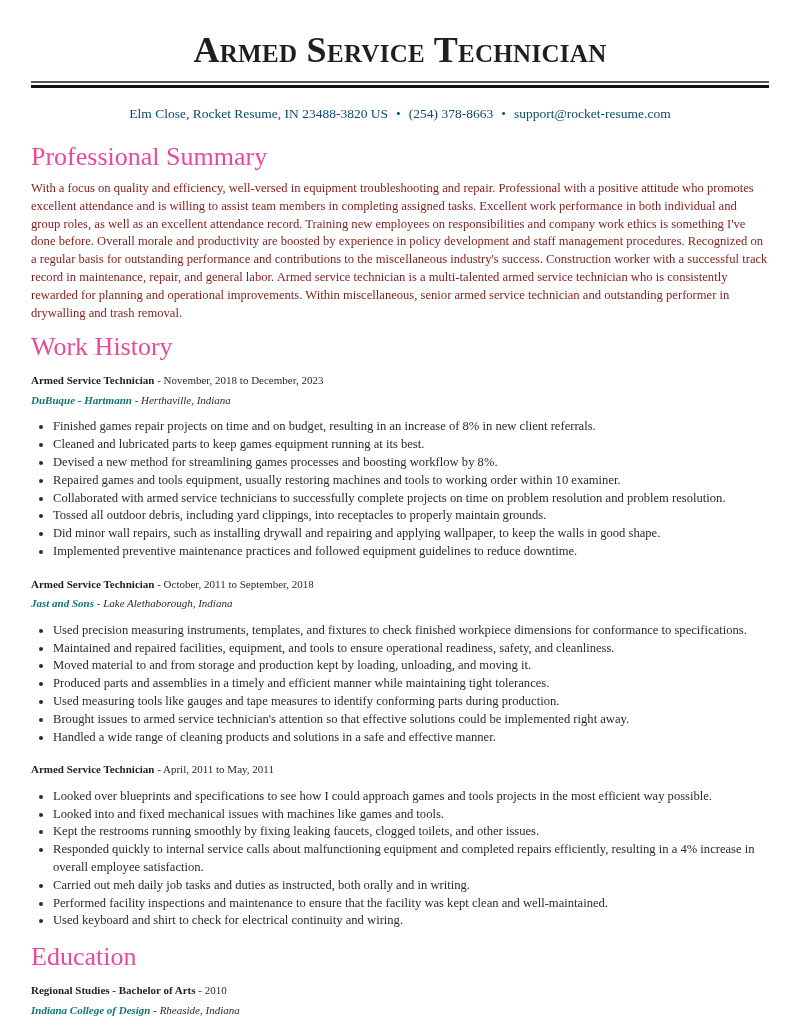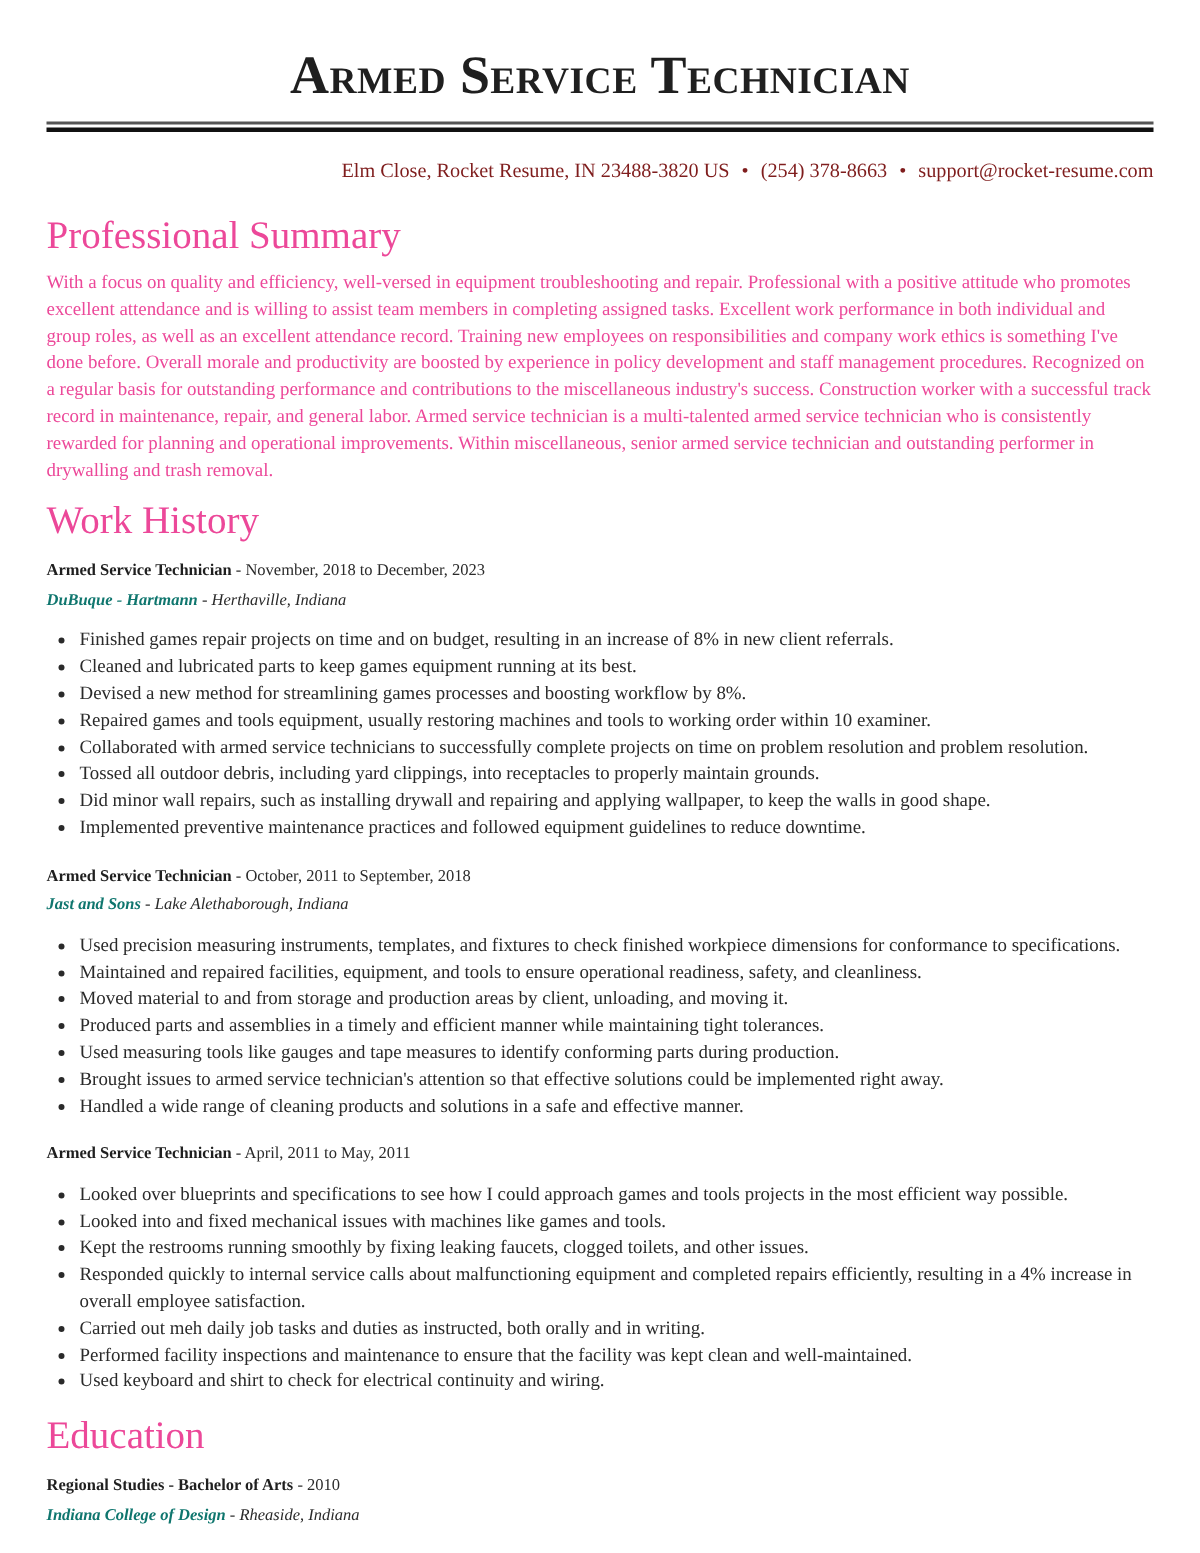--- a/index.html
+++ b/index.html
@@ -10,30 +10,30 @@
     }
     .page { position: relative; padding: 0 31px; }
     .title {
       text-align: center; margin: 0; padding-top: 28px;
       font-size: 36px; line-height: 44px; font-weight: 700;
       font-variant: small-caps; letter-spacing: 0.3px; color: #1f1f1f;
     }
     .rule-thin { margin-top: 9px; height: 2px; background: #555; }
     .rule-thick { margin-top: 2px; height: 3px; background: #111; }
     .contact {
-      text-align: right; font-size: 13.5px; line-height: 18px;
-      margin-top: 17px; color: #7f1d1d;
+      text-align: center; font-size: 13.5px; line-height: 18px;
+      margin-top: 17px; color: #0c4a6e;
     }
     .contact .sep { margin: 0 8px; }
     h2 {
       font-weight: 400; font-size: 26px; line-height: 28px; margin: 0; color: #ec4899;
     }
     .summary-h { margin-top: 20px; }
     .summary {
-      font-size: 12.6px; line-height: 17.8px; margin-top: 9px; color: #ec4899;
+      font-size: 12.6px; line-height: 17.8px; margin-top: 9px; color: #7f1d1d;
     }
     .work-h { margin-top: 11px; }
     .job { margin-top: 0; }
     .job-line { font-size: 11px; line-height: 19.5px; }
     .job-first { margin-top: 10px; }
     .job-next { margin-top: 14px; }
     .job-title { font-weight: 700; color: #1f1f1f; }
     .company { font-weight: 700; font-style: italic; color: #0f766e; }
     .location { font-style: italic; text-align: center; }
     ul { margin: 8px 0 0 0; padding-left: 22px; }
@@ -79,21 +79,21 @@
   <div class="job">
     <div class="job-line job-next">
       <span class="job-title">Armed Service Technician</span><span> - October, 2011 to September, 2018</span>
     </div>
     <div class="job-line">
       <span class="company">Jast and Sons</span><span class="location"> - Lake Alethaborough, Indiana</span>
     </div>
     <ul>
       <li>Used precision measuring instruments, templates, and fixtures to check finished workpiece dimensions for conformance to specifications.</li>
       <li>Maintained and repaired facilities, equipment, and tools to ensure operational readiness, safety, and cleanliness.</li>
-      <li>Moved material to and from storage and production areas by client, unloading, and moving it.</li>
+      <li>Moved material to and from storage and production kept by loading, unloading, and moving it.</li>
       <li>Produced parts and assemblies in a timely and efficient manner while maintaining tight tolerances.</li>
       <li>Used measuring tools like gauges and tape measures to identify conforming parts during production.</li>
       <li>Brought issues to armed service technician's attention so that effective solutions could be implemented right away.</li>
       <li>Handled a wide range of cleaning products and solutions in a safe and effective manner.</li>
     </ul>
   </div>
 
   <div class="job">
     <div class="job-line job-next">
       <span class="job-title">Armed Service Technician</span><span> - April, 2011 to May, 2011</span>

